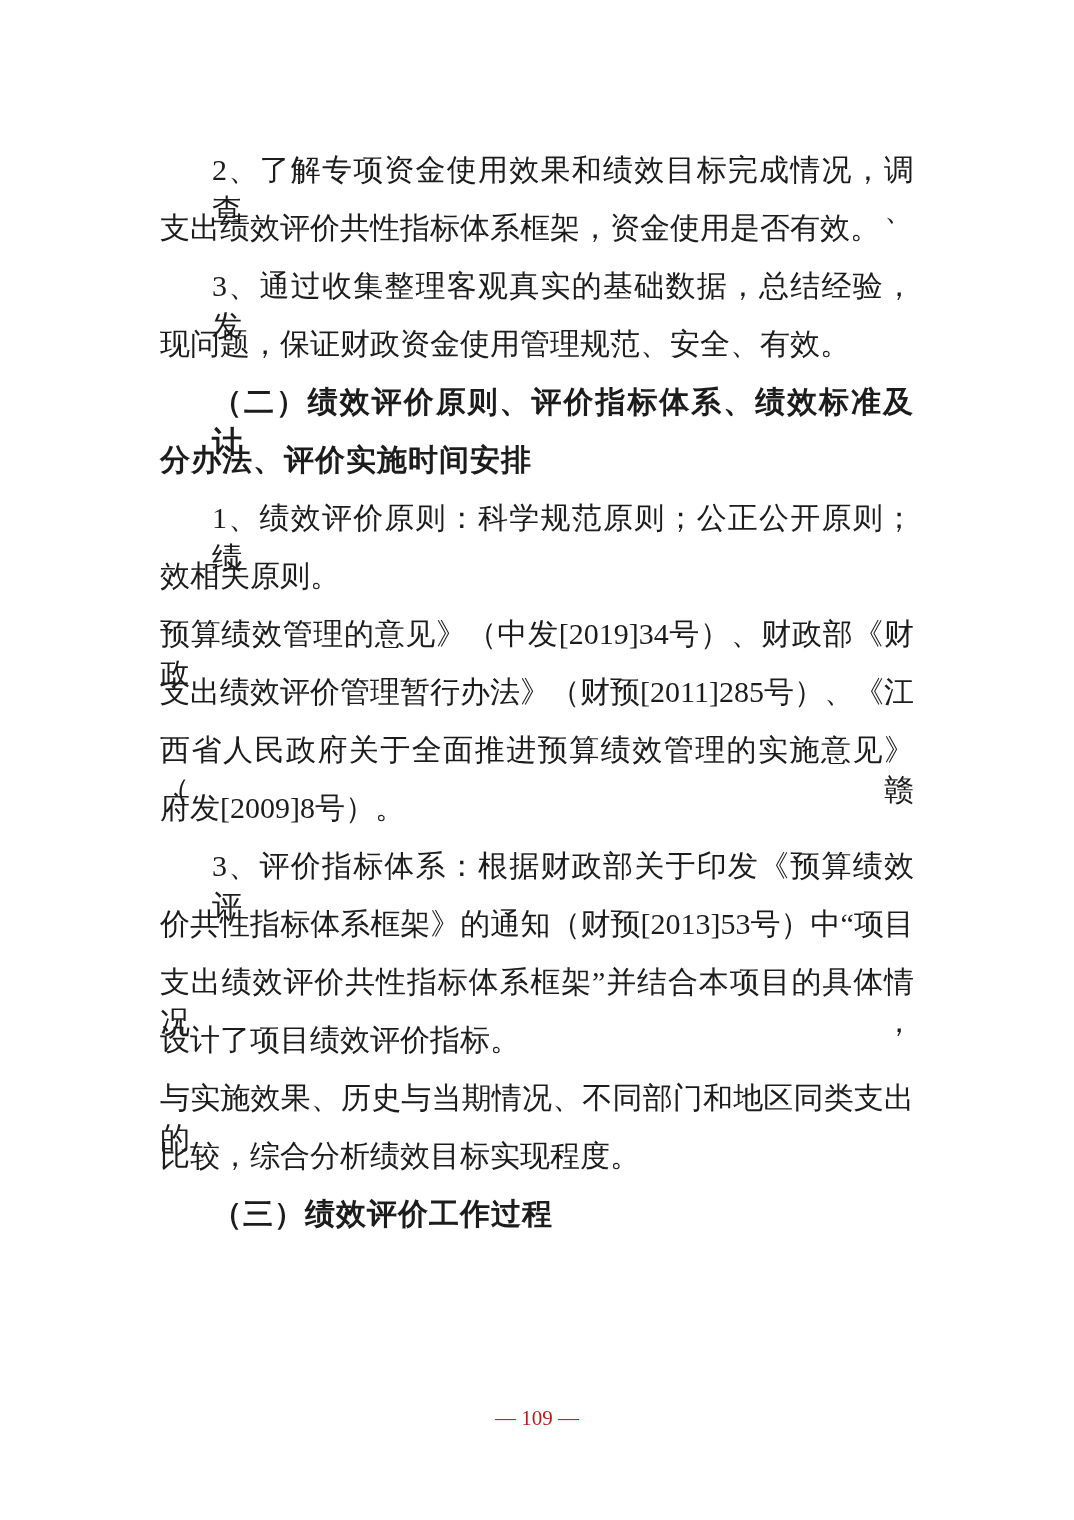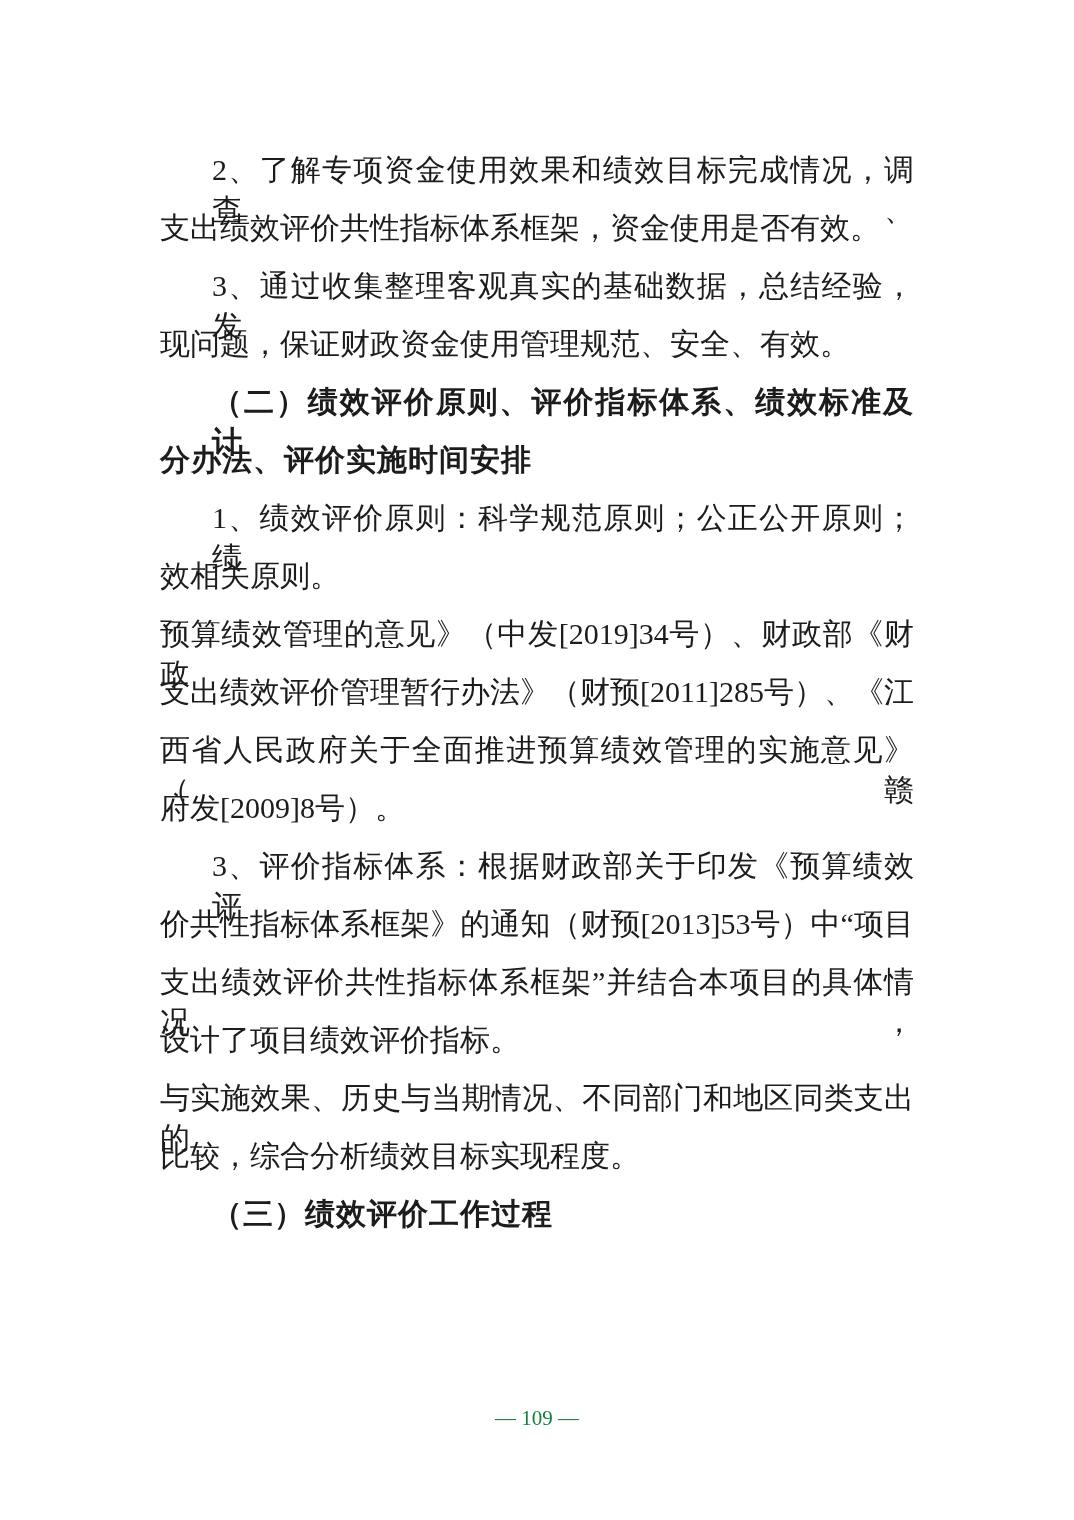--- a/index.html
+++ b/index.html
@@ -40,21 +40,21 @@
     font-weight: 700;
     letter-spacing: 1px;
   }
   .footer {
     position: absolute;
     top: 1406px;
     left: 0;
     width: 100%;
     text-align: center;
     font-size: 21px;
-    color: #15803d;
+    color: #b91c1c;
     font-family: "Liberation Serif", "DejaVu Serif", serif;
   }
 </style>
 </head>
 <body>
 
 <div class="page">
   <div class="text-block">
     <div class="line indent fill">2、了解专项资金使用效果和绩效目标完成情况，调查、</div>
     <div class="line">支出绩效评价共性指标体系框架，资金使用是否有效。</div>

